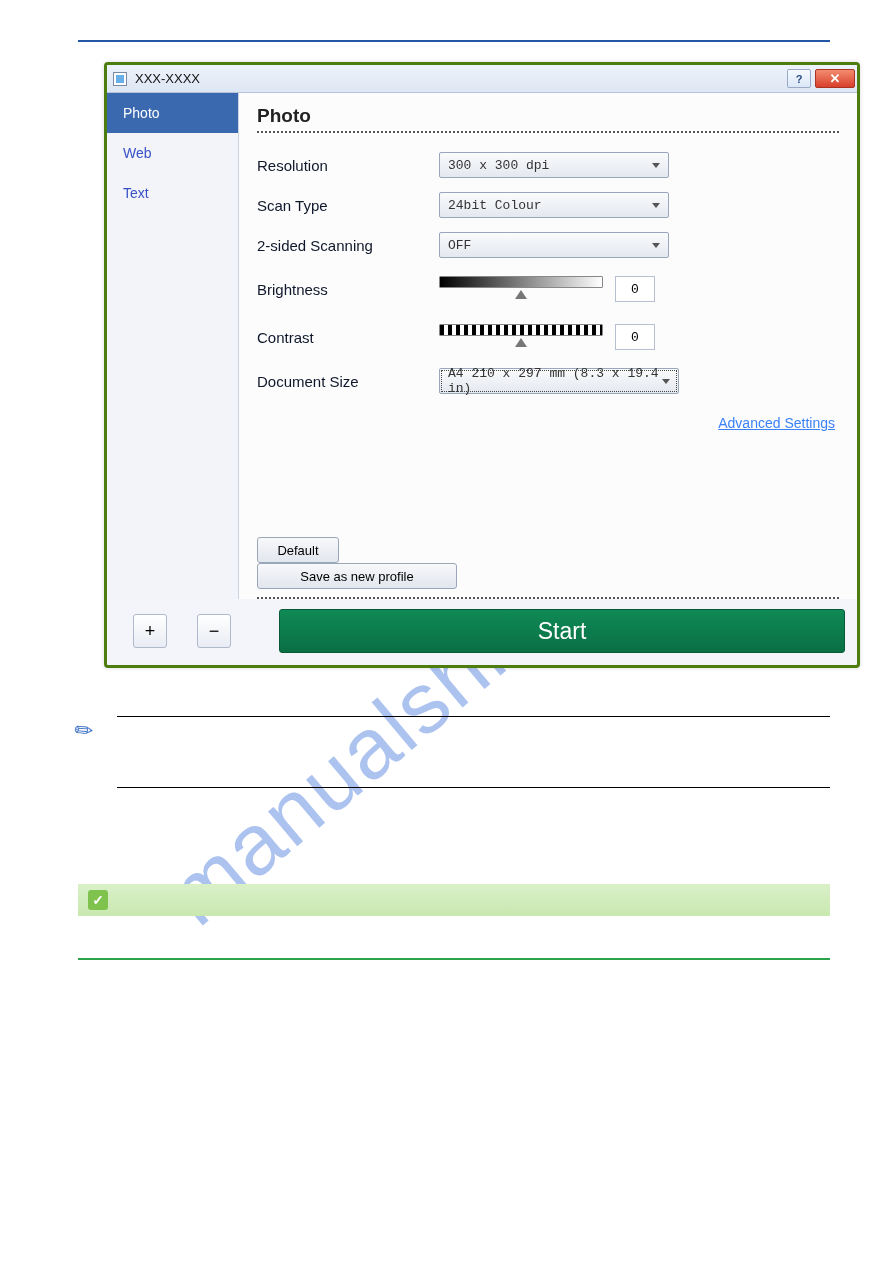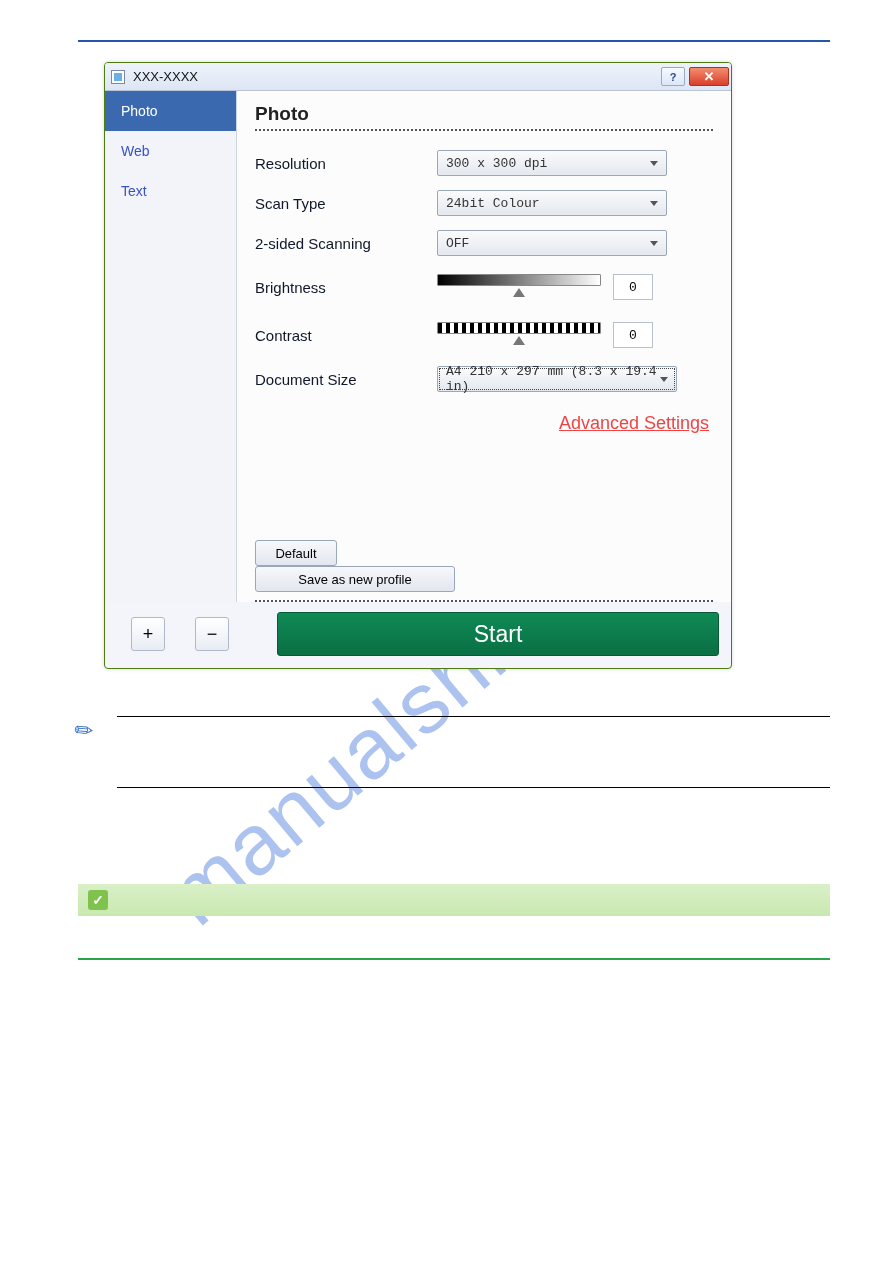--- a/index.html
+++ b/index.html
@@ -1,20 +1,20 @@
 <!DOCTYPE html>
 <html><head>
 <meta charset="utf-8">
 <style>
   * { box-sizing: border-box; margin: 0; padding: 0; }
   body { font-family: "Segoe UI", Arial, sans-serif; background: #fff; width: 893px; position: relative; }
   .page-wrap { position: relative; width: 893px; height: 1263px; }
   .top-rule { position: absolute; left: 78px; top: 40px; width: 752px; height: 2px; background: #2458a6; }
   .watermark { position: absolute; left: 50%; top: 54%; transform: translate(-50%,-50%) rotate(-40deg); font-size: 86px; font-weight: 300; color: rgba(70,120,220,0.45); letter-spacing: 2px; pointer-events: none; user-select: none; white-space: nowrap; }
-  .dialog { position: absolute; left: 104px; top: 62px; width: 628px; border: 1px solid #4d7c0f; border-radius: 4px; overflow: hidden; background: #f3f5fb; box-shadow: 0 0 4px rgba(0,0,0,0.15); }
+  .dialog { position: absolute; left: 104px; top: 62px; width: 756px; border: 3px solid #4d7c0f; border-radius: 4px; overflow: hidden; background: #f3f5fb; box-shadow: 0 0 4px rgba(0,0,0,0.15); }
   .titlebar { height: 28px; background: linear-gradient(#eef3fb,#dde6f4); display: flex; align-items: center; padding: 0 2px 0 6px; font-size: 13px; color: #111; border-bottom: 1px solid #b8c3d8; }
   .titlebar .tb-icon { width: 14px; height: 14px; border: 1px solid #7a8aa0; background: #fff; margin-right: 8px; position: relative; }
   .titlebar .tb-icon::after { content:""; position:absolute; left:2px; top:2px; width:8px; height:8px; background:#6ab0e8; }
   .titlebar .spacer { flex: 1; }
   .tb-btn { height: 19px; border: 1px solid #9aaac4; border-radius: 2px; margin-left: 4px; display:flex; align-items:center; justify-content:center; font-size:11px; }
   .help-btn { width: 24px; background: linear-gradient(#f6faff,#dbe7f7); color:#2a4b86; font-weight:bold; }
   .close-btn { width: 40px; background: linear-gradient(#f28c6e,#d93f2d); color:#fff; border-color:#a93220; font-weight:bold; font-size:13px; }
   .body-row { display: flex; }
   .sidebar { width: 132px; background: #f2f4fa; border-right: 1px solid #ccd4e4; }
   .side-item { padding: 12px 16px; font-size: 14px; color: #3951c4; cursor: pointer; }
@@ -27,21 +27,21 @@
   .field-ctrl { flex: 1; display:flex; align-items:center; gap:12px;font-family:Liberation Mono, monospace; }
   .combo { width: 230px; height: 26px; border: 1px solid #9aa6ba; background: linear-gradient(#fafbfc,#e4e8ef); border-radius: 2px; display: flex; align-items: center; padding: 0 8px; font-size: 13px; color: #333; position: relative; }
   .combo .arrow { position:absolute; right:8px; width:0; height:0; border-left:4px solid transparent; border-right:4px solid transparent; border-top:5px solid #555; }
   .combo.focus { outline: 1px dotted #444; outline-offset: -3px; }
   .slider-wrap { width: 164px; position: relative; height: 26px; }
   .slider-track { height: 12px; width: 100%; border-radius:1px; }
   .bright-track { background: linear-gradient(90deg,#000 0%, #fff 100%); border:1px solid #888; }
   .contrast-track { background: repeating-linear-gradient(90deg,#000 0 4px,#fff 4px 8px); border:1px solid #888; }
   .slider-thumb { position:absolute; left:50%; top:14px; transform:translateX(-50%); width:0; height:0; border-left:6px solid transparent; border-right:6px solid transparent; border-bottom:9px solid #777; }
   .num-box { width: 40px; height: 26px; border:1px solid #b7c0d0; background:#fff; display:flex; align-items:center; justify-content:center; font-size:13px; }
-  .advanced-link { text-align: right; font-size: 18px; text-decoration: underline; color: #ef4444; margin: 14px 0 0 0; padding-right: 4px; }
+  .advanced-link { text-align: right; font-size: 14px; text-decoration: underline; color: #3b82f6; margin: 14px 0 0 0; padding-right: 4px; }
   .spacer-v { height: 100px; }
   .profile-row { display: flex; justify-content: space-between; margin: 6px 0 8px 0; flex-direction: column; }
   .small-btn { height: 26px; border:1px solid #9aa6ba; background:linear-gradient(#f7f8fa,#e2e6ee); border-radius:3px; font-size:13px; display:flex; align-items:center; justify-content:center; }
   .default-btn { width: 82px; }
   .saveprof-btn { width: 200px; }
   .sq-btn { width:34px; height:34px; border:1px solid #b0b9cb; background:linear-gradient(#fff,#e8ecf3); border-radius:3px; font-size:18px; display:flex; align-items:center; justify-content:center; }
   .prescan-btn { flex: 0 0 168px; height: 44px; border:1px solid #b0b9cb; background:linear-gradient(#f6f8fb,#dfe4ec); border-radius:4px; font-size:20px; display:flex; align-items:center; justify-content:center; }
   .start-btn { flex: 1; height: 44px; background: linear-gradient(#0f8a55,#0a6f44); color:#fff; border:1px solid #085a36; border-radius:3px; font-size:23px; display:flex; align-items:center; justify-content:center; }
   .footer-lower { display:flex; }
   .footer-lower .left-col { width: 148px; display:flex; align-items:center; justify-content:flex-start; padding-left:14px; gap:30px; }

